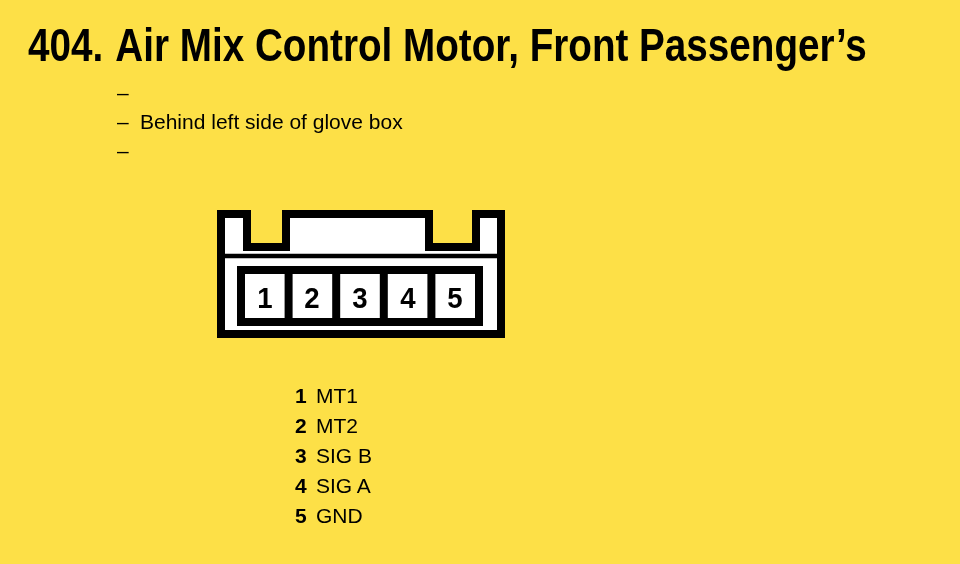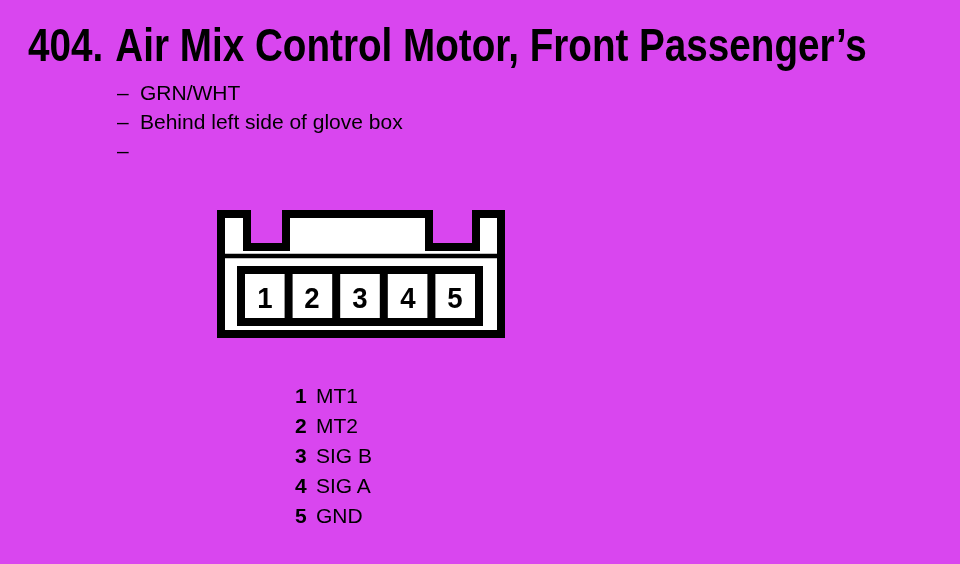--- a/index.html
+++ b/index.html
@@ -4,21 +4,21 @@
 <style>
   html, body {
     margin: 0;
     padding: 0;
     background: #ffffff;
   }
   .page {
     position: relative;
     width: 960px;
     height: 564px;
-    background: #d946ef;
+    background: #fde047;
     color: #000000;
     font-family: "Liberation Sans", sans-serif;
     overflow: hidden;
   }
 
   
   .title-row {
     position: absolute;
     left: 28px;
     top: 21px;
@@ -104,21 +104,20 @@
 <div class="page">
 
   <div class="title-row">
     <span class="title-num">404.</span>
     <span class="title-text">Air Mix Control Motor, Front Passenger’s</span>
   </div>
 
   <div class="bullets">
     <div class="bullet">
       <span class="dash">–</span>
-      <span>GRN/WHT</span>
     </div>
     <div class="bullet">
       <span class="dash">–</span>
       <span>Behind left side of glove box</span>
     </div>
     <div class="bullet">
       <span class="dash">–</span>
     </div>
   </div>
 

